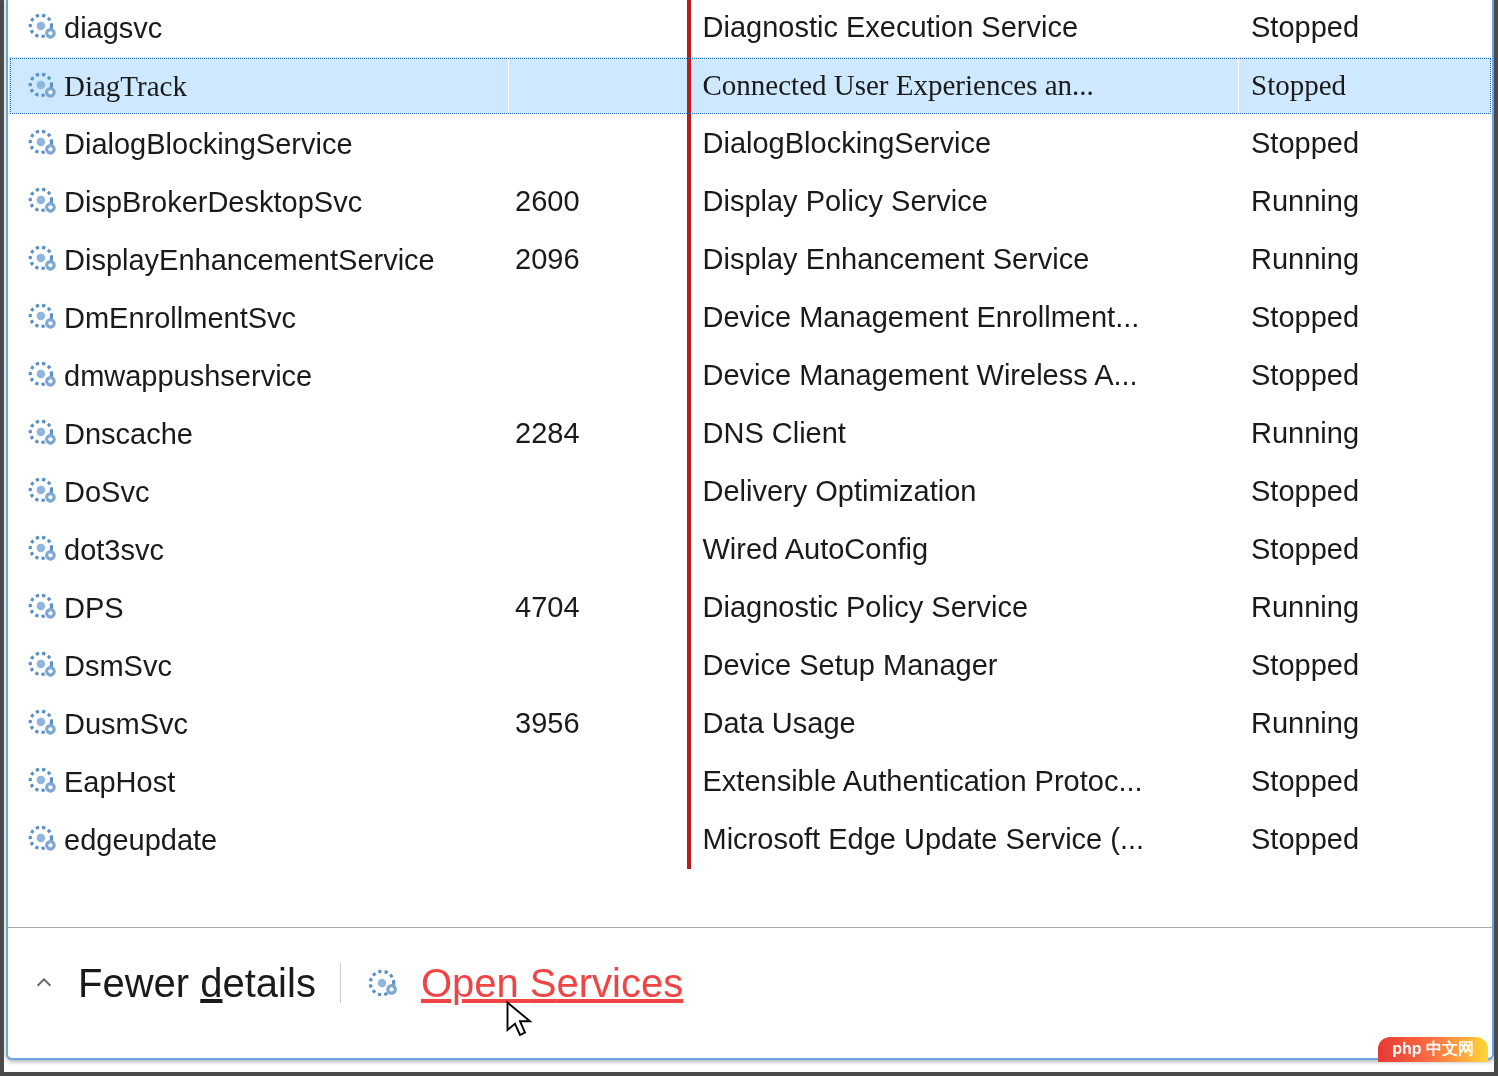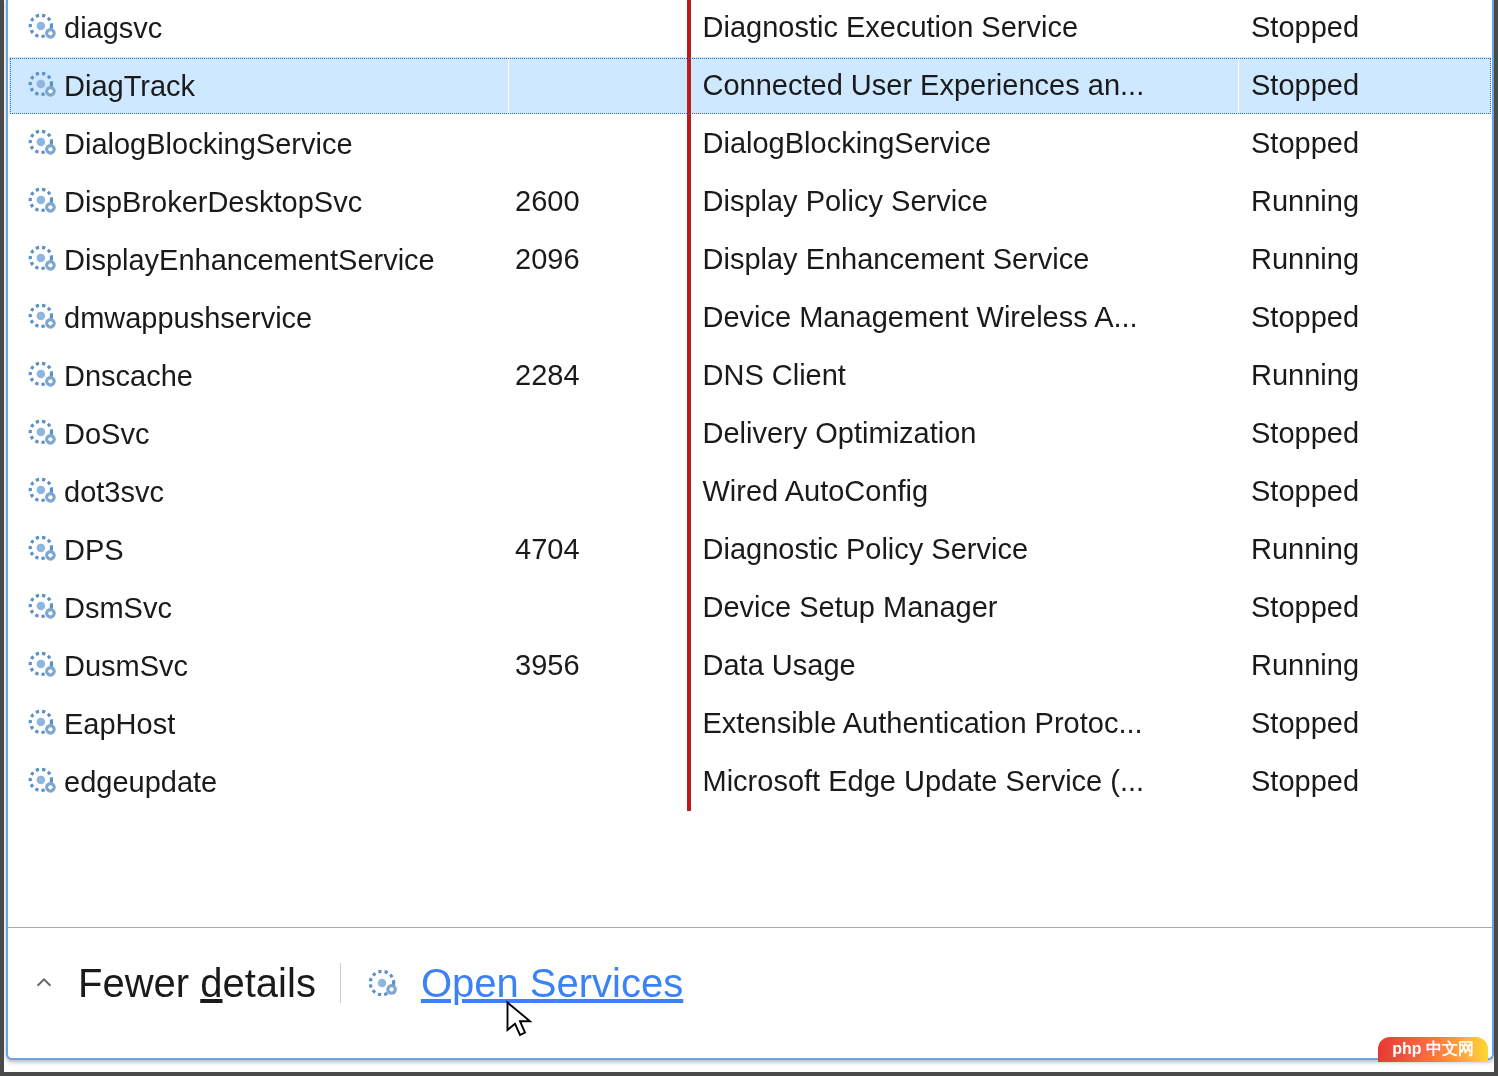--- a/index.html
+++ b/index.html
@@ -8,30 +8,30 @@
   .tbl{flex:1 1 auto;overflow:hidden;border-bottom:1px solid #aaa;}
   table{border-collapse:collapse;width:100%;table-layout:fixed;}
   col.c-name{width:500px;} col.c-pid{width:180px;} col.c-desc{width:550px;} col.c-stat{width:auto;}
   tr{height:58px;}
   td{padding:0 0 0 6px;white-space:nowrap;overflow:hidden;text-overflow:ellipsis;border:1px solid transparent;}
   td.name{padding-left:17px;}
   td.pid{text-align:left;border-left:1px solid #e6e6e6;padding-left:6px;}
   td.desc{border-left:4px solid #b91c1c;padding-left:12px;}
   td.stat{border-left:1px solid #e6e6e6;padding-left:12px;}
   tr.sel td{background:#cde8ff;}
-  tr.sel{outline:1px dotted #2a6bb7;outline-offset:-2px;}
+  tr.sel{outline:1px dotted #2a6bb7;outline-offset:-2px;font-family:Liberation Serif, serif;}
   .svc-icon{display:inline-block;vertical-align:middle;margin-right:4px;}
   .svc-icon svg{width:34px;height:34px;display:block;}
   .name-text{vertical-align:middle;}
   .footer{height:110px;display:flex;align-items:center;padding:0 20px 20px 20px;gap:18px;font-size:40px;}
   .chev{display:inline-flex;align-items:center;justify-content:center;width:32px;height:32px;color:#666;}
   .chev svg{width:22px;height:22px;}
   .fewer u{text-decoration:underline;}
   .sep{width:1px;height:40px;background:#ccc;margin:0 6px;}
-  .link{color:#3b82f6;text-decoration:underline;cursor:pointer;}
+  .link{color:#ef4444;text-decoration:underline;cursor:pointer;}
   .link u{text-decoration:underline;}
   .cursor{position:absolute;left:500px;top:1000px;width:40px;height:40px;pointer-events:none;}
   .cursor svg{width:40px;height:40px;}
   .watermark{position:absolute;right:10px;bottom:14px;font-size:16px;color:#fff;background:linear-gradient(90deg,#e53935,#ff7043,#fdd835);border-radius:12px 12px 0 0;padding:2px 14px;}
   .watermark b{font-weight:600;}
   .img-bg{position:absolute;inset:0;border:4px solid #4a4a4a;border-top:none;pointer-events:none;}
 </style>
 </head>
 <body>
 
@@ -92,20 +92,31 @@
           <tr>
             <td class="name"><span class="svc-icon"><svg viewBox="0 0 32 32">
                   <circle cx="14" cy="14" r="10" fill="none" stroke="#5a8fc7" stroke-width="3" stroke-dasharray="3 3"></circle>
                   <circle cx="14" cy="14" r="4" fill="#8fb6df"></circle>
                   <circle cx="23" cy="21" r="5" fill="#7da6d0"></circle>
                   <circle cx="23" cy="21" r="2" fill="#fff"></circle>
                 </svg></span><span class="name-text">DisplayEnhancementService</span></td>
             <td class="pid">2096</td>
             <td class="desc">Display Enhancement Service</td>
             <td class="stat">Running</td>
+          </tr>
+          <tr>
+            <td class="name"><span class="svc-icon"><svg viewBox="0 0 32 32">
+                  <circle cx="14" cy="14" r="10" fill="none" stroke="#5a8fc7" stroke-width="3" stroke-dasharray="3 3"></circle>
+                  <circle cx="14" cy="14" r="4" fill="#8fb6df"></circle>
+                  <circle cx="23" cy="21" r="5" fill="#7da6d0"></circle>
+                  <circle cx="23" cy="21" r="2" fill="#fff"></circle>
+                </svg></span><span class="name-text">DmEnrollmentSvc</span></td>
+            <td class="pid"></td>
+            <td class="desc">Device Management Enrollment...</td>
+            <td class="stat">Stopped</td>
           </tr>
           <tr>
             <td class="name"><span class="svc-icon"><svg viewBox="0 0 32 32">
                   <circle cx="14" cy="14" r="10" fill="none" stroke="#5a8fc7" stroke-width="3" stroke-dasharray="3 3"></circle>
                   <circle cx="14" cy="14" r="4" fill="#8fb6df"></circle>
                   <circle cx="23" cy="21" r="5" fill="#7da6d0"></circle>
                   <circle cx="23" cy="21" r="2" fill="#fff"></circle>
                 </svg></span><span class="name-text">dmwappushservice</span></td>
             <td class="pid"></td>
             <td class="desc">Device Management Wireless A...</td>

